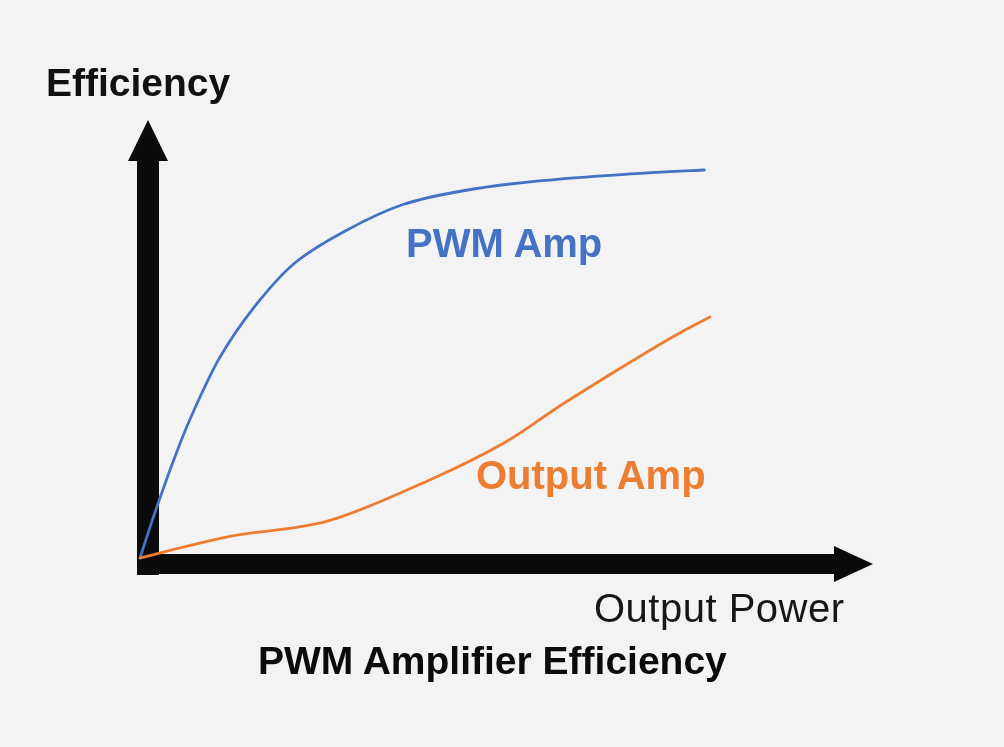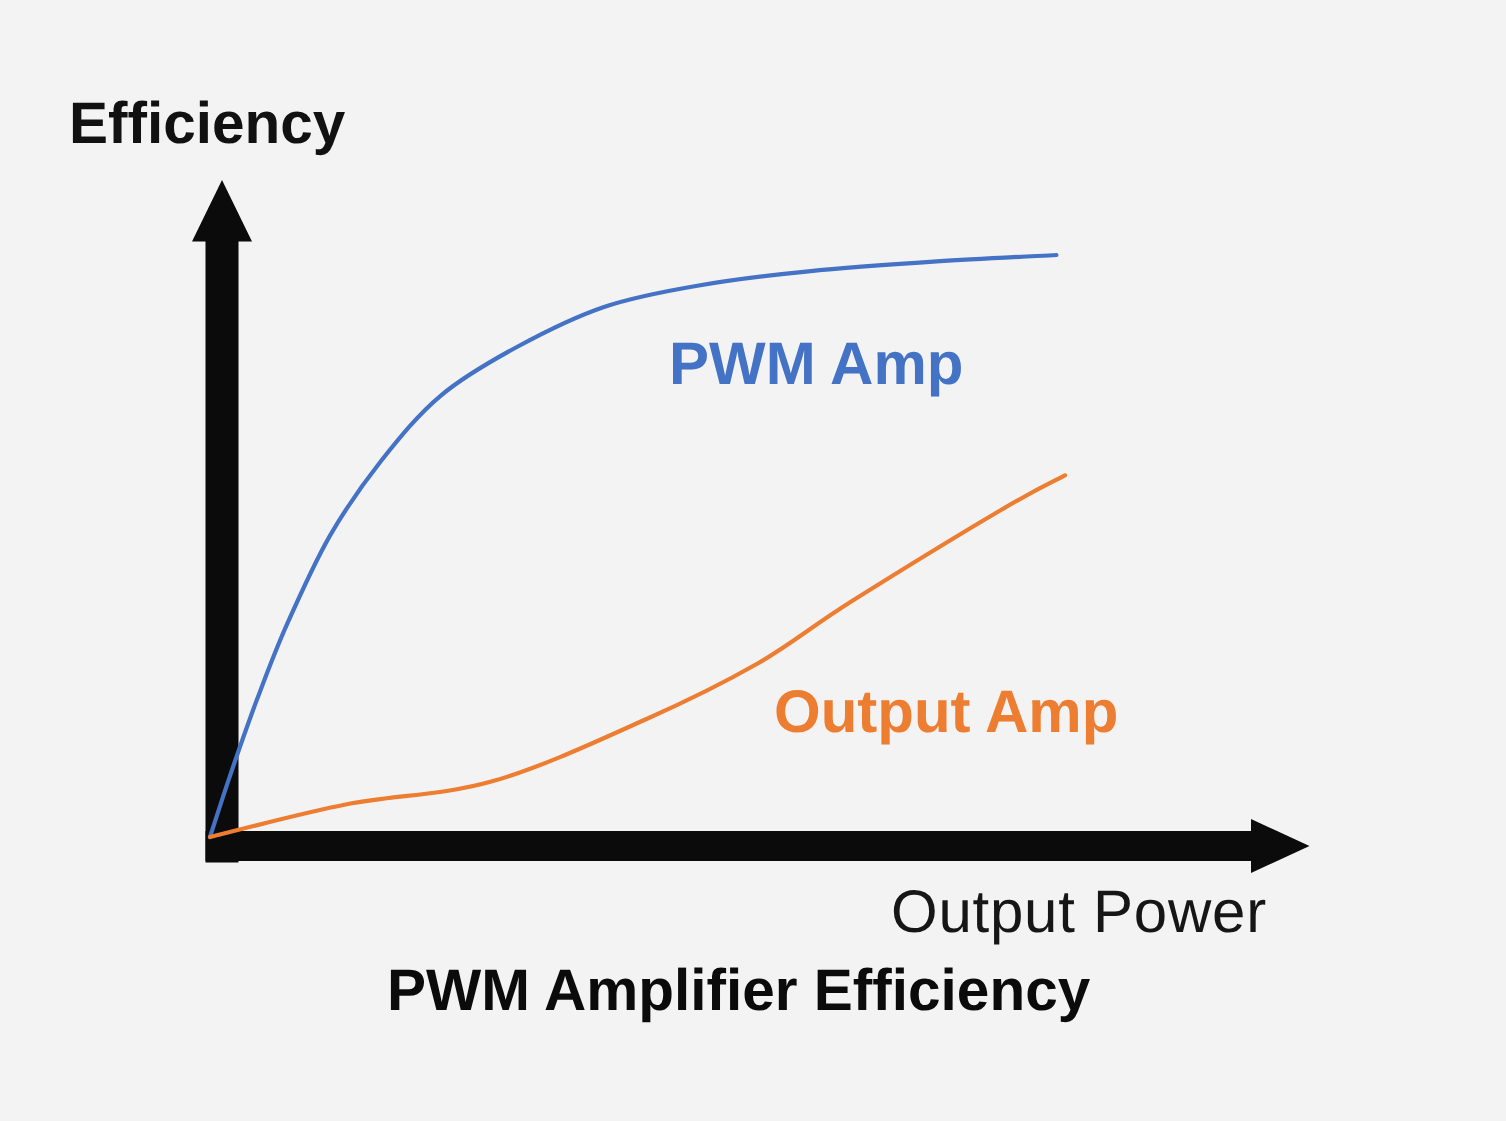--- a/index.html
+++ b/index.html
@@ -7,21 +7,21 @@
     width:1004px;height:747px;overflow:hidden;
     font-family:"Liberation Sans","DejaVu Sans",sans-serif;
     background:#f3f3f4;
   }
   .stage{
     position:relative;width:1004px;height:747px;background:#f3f3f4;
   }
   .stage svg{position:absolute;left:0;top:0;}
   .lbl{position:absolute;white-space:nowrap;line-height:1.1;}
   .y-label{left:46px;top:62px;font-size:39px;font-weight:700;color:#111;}
-  .series-label{font-weight:700;font-size:40px;margin-left:40px;}
+  .series-label{font-weight:700;font-size:40px;}
   .pwm-label{left:406px;top:221px;}
   .linear-label{left:476px;top:453px;}
   .x-label{left:594px;top:586px;font-size:40px;font-weight:400;color:#161616;letter-spacing:0.5px;}
   .caption{left:258px;top:640px;font-size:39px;font-weight:700;color:#0b0b0b;}
   path.series{fill:none;stroke-width:2.8;stroke-linecap:round;}
 </style>
 </head>
 <body style="background: rgb(243, 243, 244);">
 
 <div class="stage">

